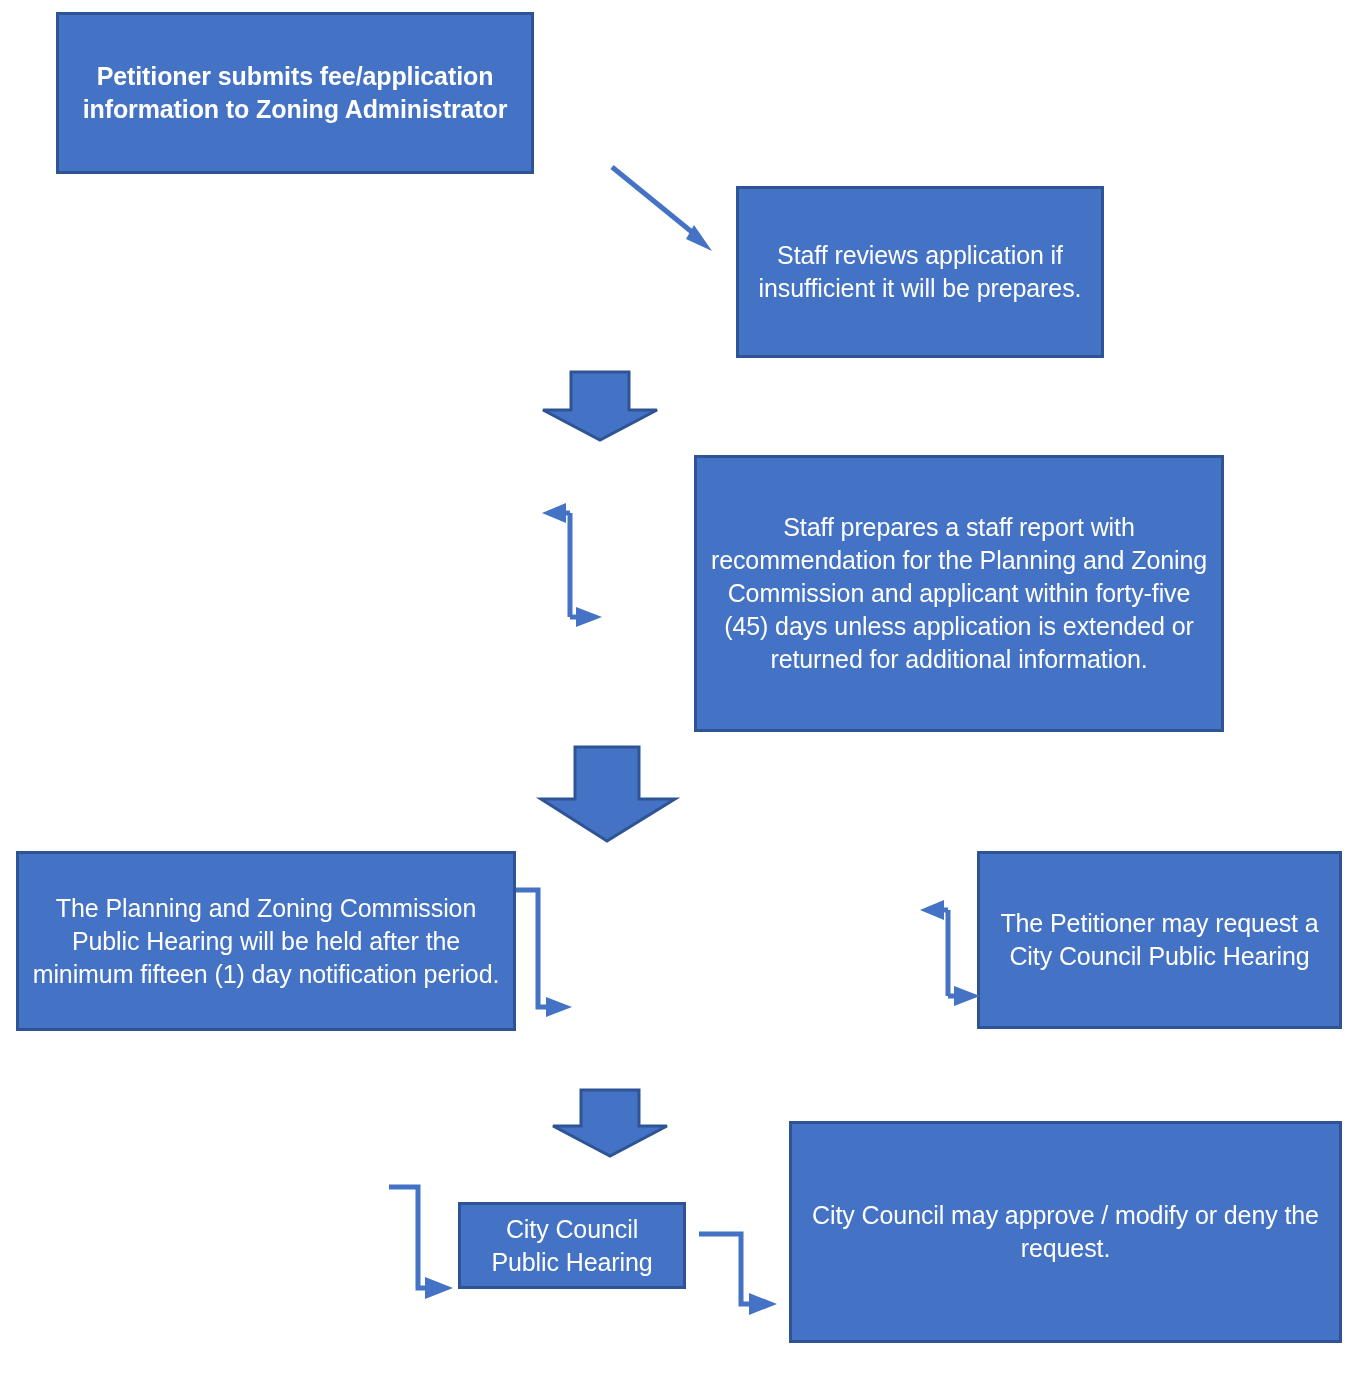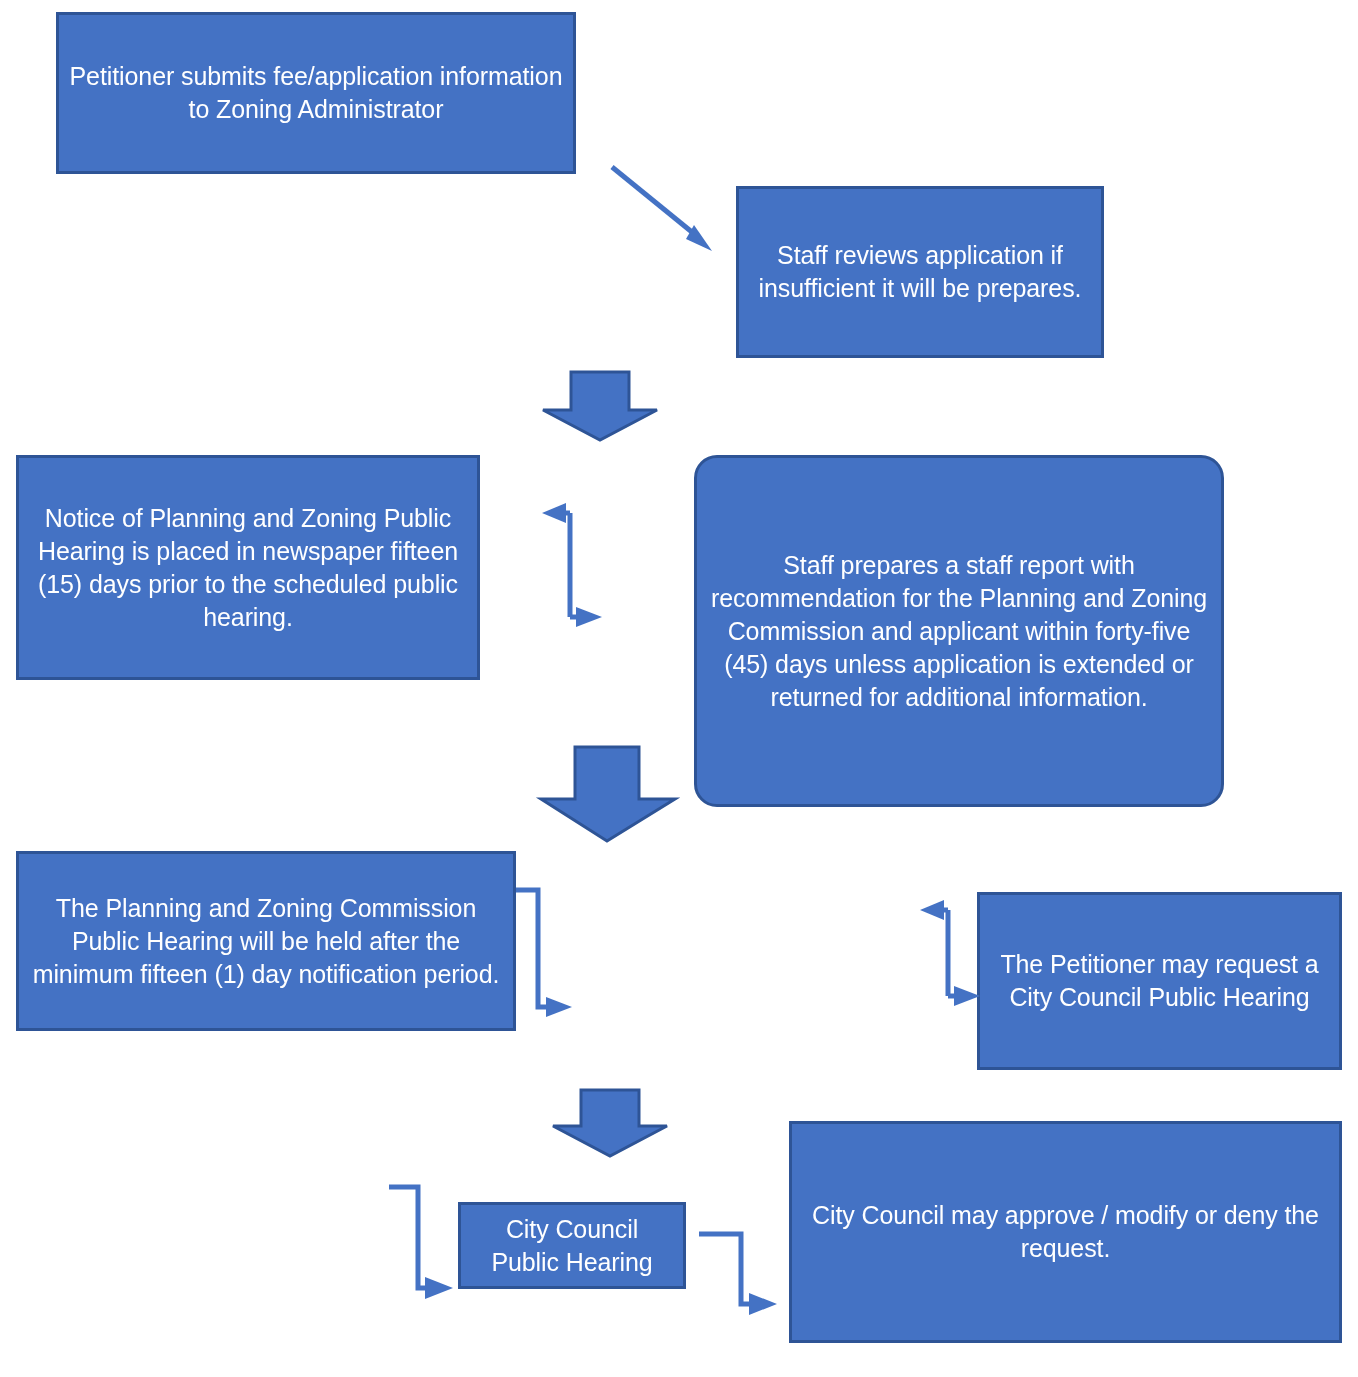--- a/index.html
+++ b/index.html
@@ -41,42 +41,39 @@
     position: absolute;
     pointer-events: none;
   }
   .connector svg { display: block; overflow: visible; }
 </style>
 </head>
 <body>
 
 <div id="canvas">
 
-  <div class="node" style="left:56px; top:12px; width:520px; height:162px;">
+  <div class="node" style="left:56px; top:12px; width:478px; height:162px;font-weight:bold;">
     <span class="label">Petitioner submits fee/application information to Zoning Administrator</span>
   </div>
 
   <div class="node" style="left:736px; top:186px; width:368px; height:172px;">
     <span class="label">Staff reviews application if insufficient it will be prepares.</span>
   </div>
 
-  <div class="node" style="left:16px; top:455px; width:464px; height:225px;">
-    <span class="label">Notice of Planning and Zoning Public Hearing is placed in newspaper fifteen (15) days prior  to the scheduled public hearing.</span>
-  </div>
 
-  <div class="node" style="left:694px; top:455px; width:530px; height:352px;border-radius:23px;">
+  <div class="node" style="left:694px; top:455px; width:530px; height:277px;">
     <span class="label">Staff prepares a staff report with recommendation for the Planning and Zoning Commission and applicant within forty-five (45) days unless application is extended or returned for additional information.</span>
   </div>
 
   <div class="node" style="left:16px; top:851px; width:500px; height:180px;">
     <span class="label">The Planning and Zoning Commission Public Hearing will be held after the minimum fifteen (1) day notification period.</span>
   </div>
 
 
-  <div class="node" style="left:977px; top:851px; width:365px; height:178px;margin-top:41px;">
+  <div class="node" style="left:977px; top:851px; width:365px; height:178px;">
     <span class="label">The Petitioner may request a City Council Public Hearing</span>
   </div>
 
 
   <div class="node" style="left:458px; top:1202px; width:228px; height:87px;">
     <span class="label">City Council Public Hearing</span>
   </div>
 
   <div class="node" style="left:789px; top:1121px; width:553px; height:222px;">
     <span class="label">City Council may approve / modify  or deny the request.</span>

